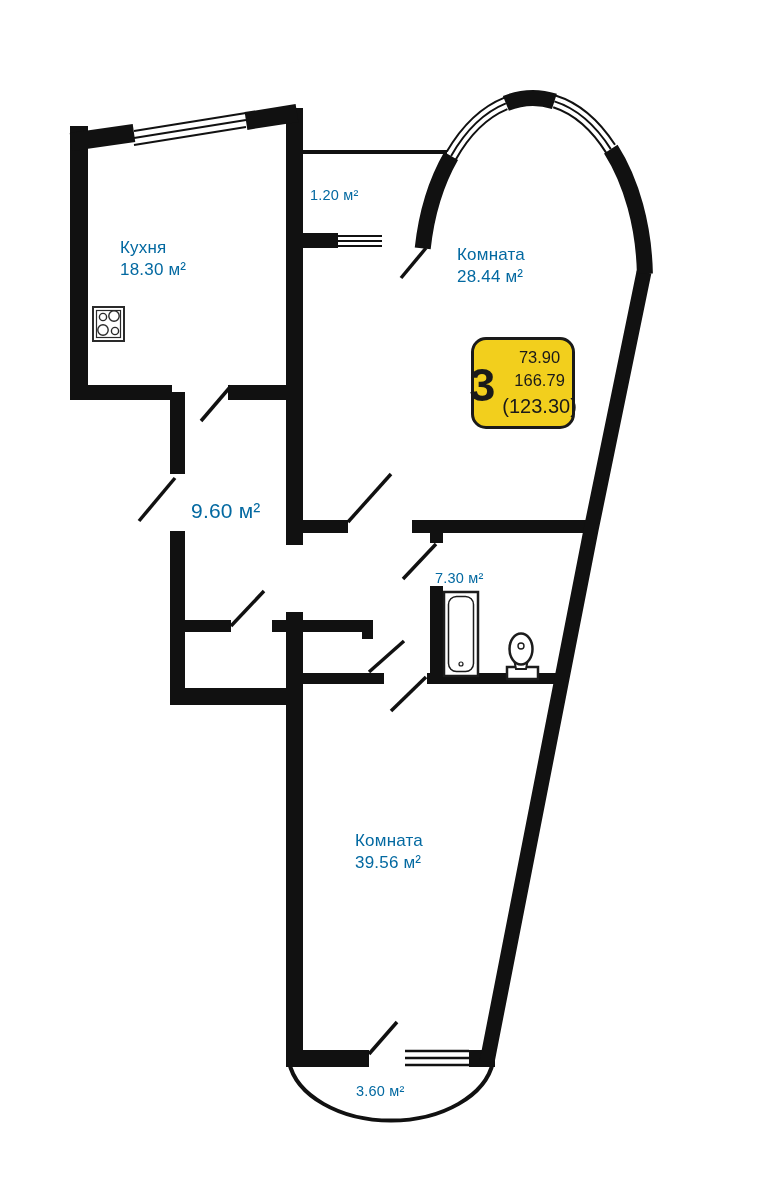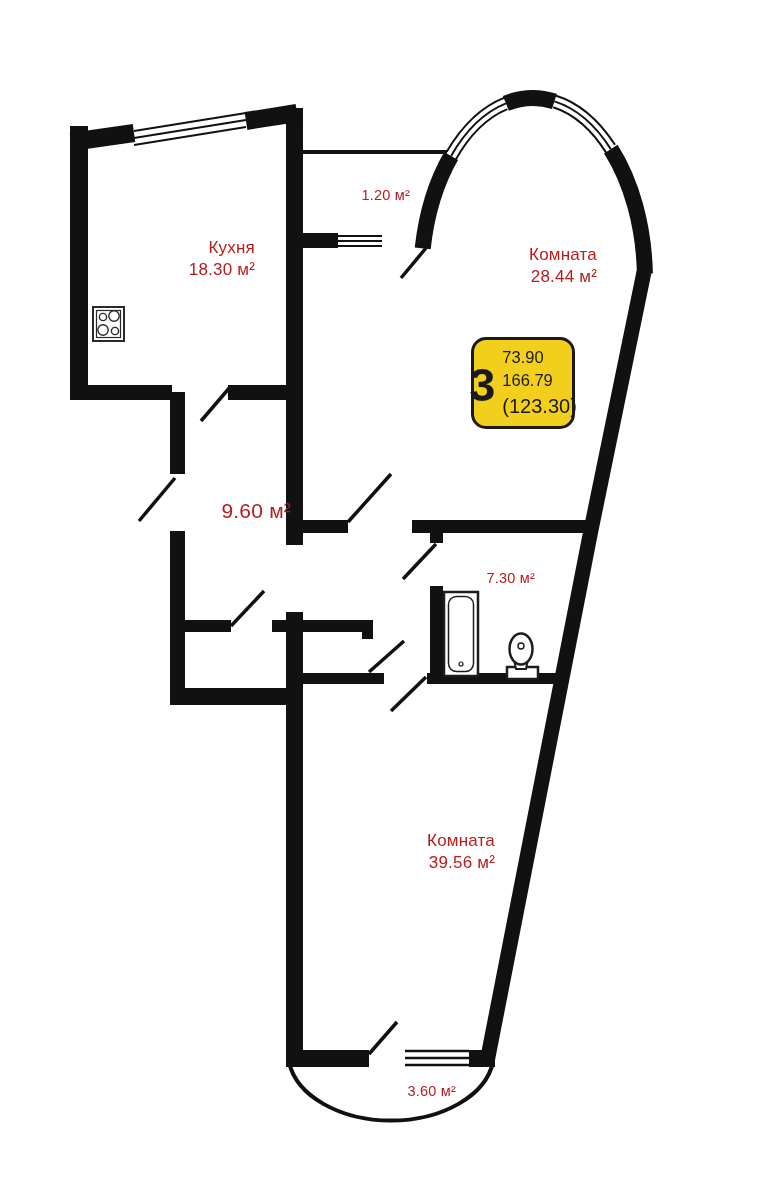--- a/index.html
+++ b/index.html
@@ -1,30 +1,30 @@
 <!DOCTYPE html>
 <html><head>
 <meta charset="utf-8">
 <style>
   html,body{margin:0;padding:0;background:#ffffff;}
   body{width:757px;height:1200px;overflow:hidden;
        font-family:"Liberation Sans", sans-serif;}
   .stage{position:relative;width:757px;height:1200px;background:#fff;}
   .stage svg{position:absolute;left:0;top:0;}
 
-  .label{position:absolute;color:#b91c1c;text-align:right;
+  .label{position:absolute;color:#0369a1;text-align:left;
          font-size:17px;line-height:22px;letter-spacing:.2px;}
   .label.small{font-size:14.5px;line-height:18px;}
 
   .badge{position:absolute;left:471px;top:337px;width:104px;height:92px;
          box-sizing:border-box;background:#F2CF1D;border:3px solid #1a1a1a;
          border-radius:15px;display:flex;align-items:center;justify-content:center;
          gap:7px;color:#1a1a1a;}
   .badge-num{font-size:47px;font-weight:bold;line-height:1;transform:translateY(1px);}
-  .badge-col{display:flex;flex-direction:column;font-size:16.5px;line-height:1.4;}
+  .badge-col{display:flex;flex-direction:column;font-size:16.5px;line-height:1.4;text-align:center;}
   .badge-col .paren{font-size:20px;}
 </style>
 </head>
 <body>
 
 <div class="stage">
 
   <svg width="757" height="1200" viewBox="0 0 757 1200">
 
     <g fill="#111">

